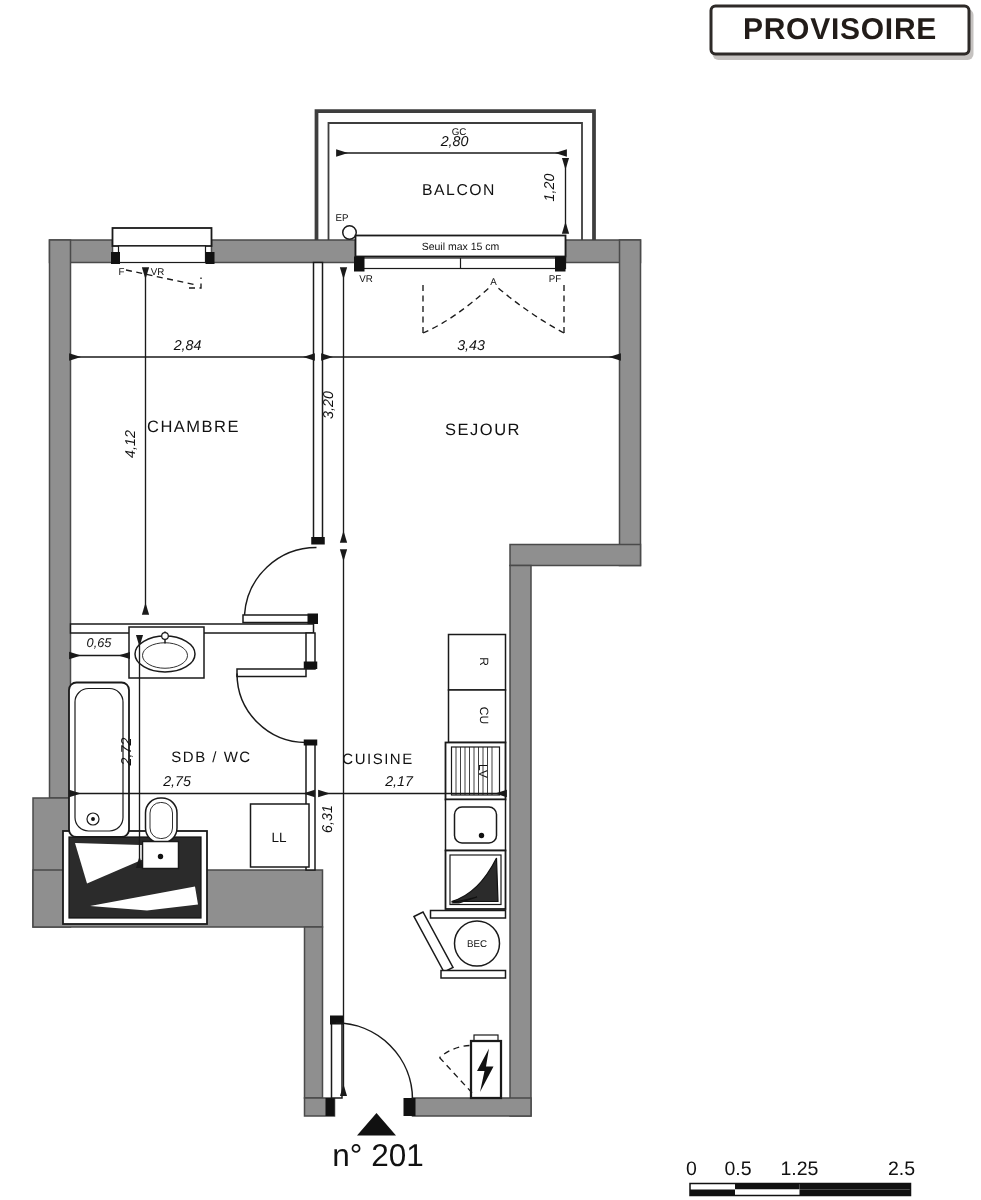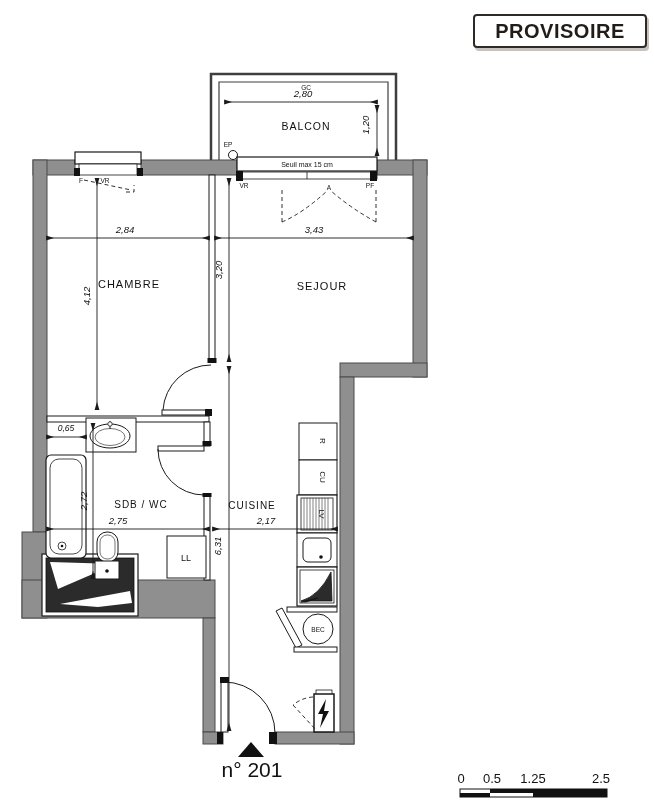--- a/index.html
+++ b/index.html
@@ -13,21 +13,21 @@
   .cap{fill:#111111;stroke:none;}
   .dim{stroke:#1a1a1a;stroke-width:0.9;fill:none;}
   .dimtext{font:italic 9.5px "Liberation Sans",sans-serif;fill:#111;text-anchor:middle;}
   .roomtext{font:11px "Liberation Sans",sans-serif;fill:#111;letter-spacing:1px;text-anchor:middle;}
   .tinytext{font:6.5px "Liberation Sans",sans-serif;fill:#111;text-anchor:middle;}
   .dash{stroke:#1a1a1a;stroke-width:0.9;fill:none;stroke-dasharray:4 3;}
   .arc{stroke:#1a1a1a;stroke-width:1;fill:none;}
   .dark{fill:#2b2b2b;stroke:#111;stroke-width:0.8;}
   .scaletext{font:13px "Liberation Sans",sans-serif;fill:#111;text-anchor:middle;}
   
-  .stamp{position:absolute;left:473px;top:14px;width:170px;height:30px;
+  .stamp{position:absolute;left:473px;top:3px;width:170px;height:30px;
          border:2px solid #2e2a28;border-radius:4px;background:#fff;
          box-shadow:2px 3px 0 rgba(90,80,75,0.35);
          display:flex;align-items:center;justify-content:center;
          font-weight:bold;font-size:20px;letter-spacing:0.5px;color:#221c19;}
 </style>
 </head>
 <body>
 
 <div class="canvas">
 

